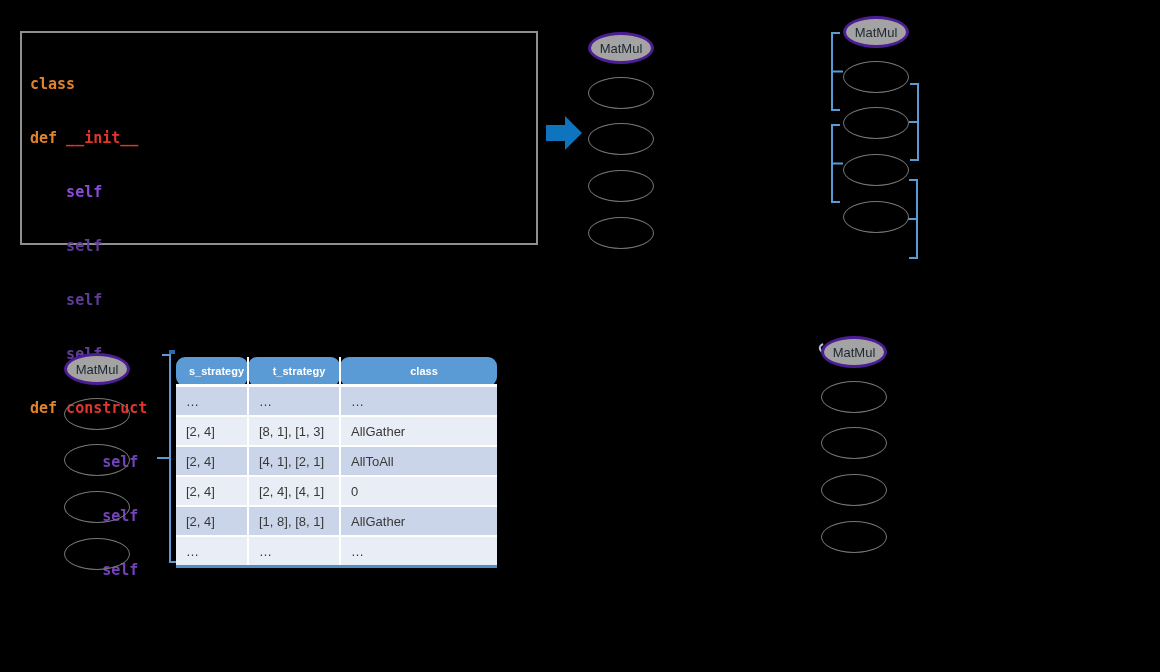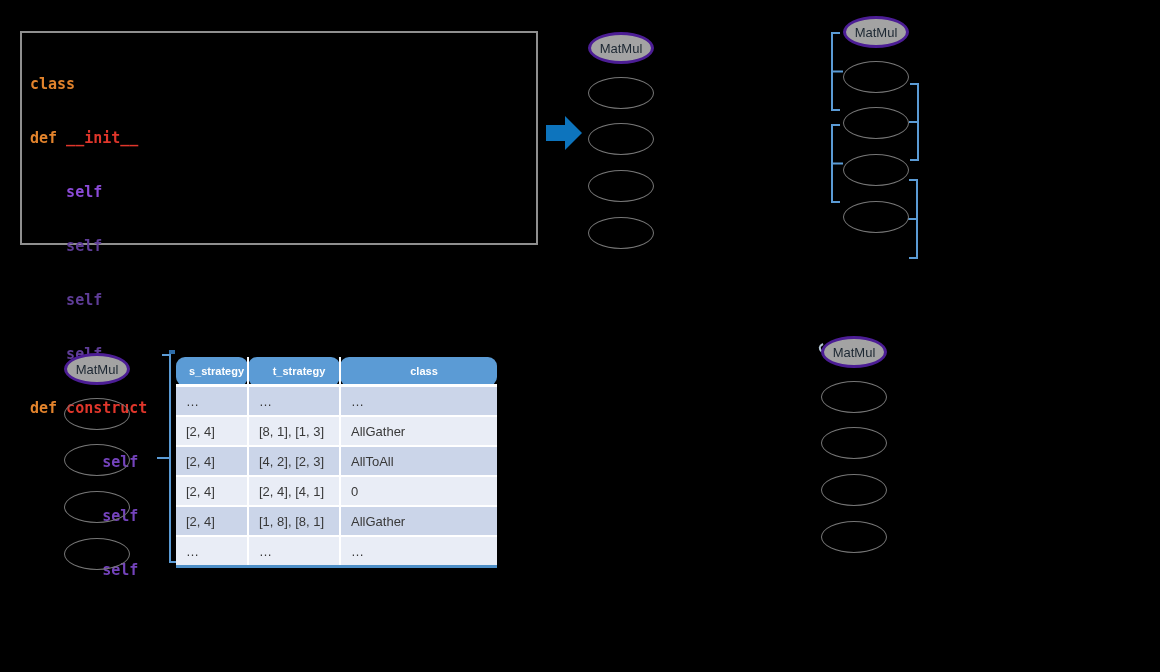--- a/index.html
+++ b/index.html
@@ -151,21 +151,21 @@
         <td>…</td>
         <td>…</td>
       </tr>
       <tr class="band-b">
         <td>[2, 4]</td>
         <td>[8, 1], [1, 3]</td>
         <td>AllGather</td>
       </tr>
       <tr class="band-a">
         <td>[2, 4]</td>
-        <td>[4, 2], [2, 3]</td>
+        <td>[4, 1], [2, 1]</td>
         <td>AllToAll</td>
       </tr>
       <tr class="band-b">
         <td>[2, 4]</td>
         <td>[2, 4], [4, 1]</td>
         <td>0</td>
       </tr>
       <tr class="band-a">
         <td>[2, 4]</td>
         <td>[1, 8], [8, 1]</td>

